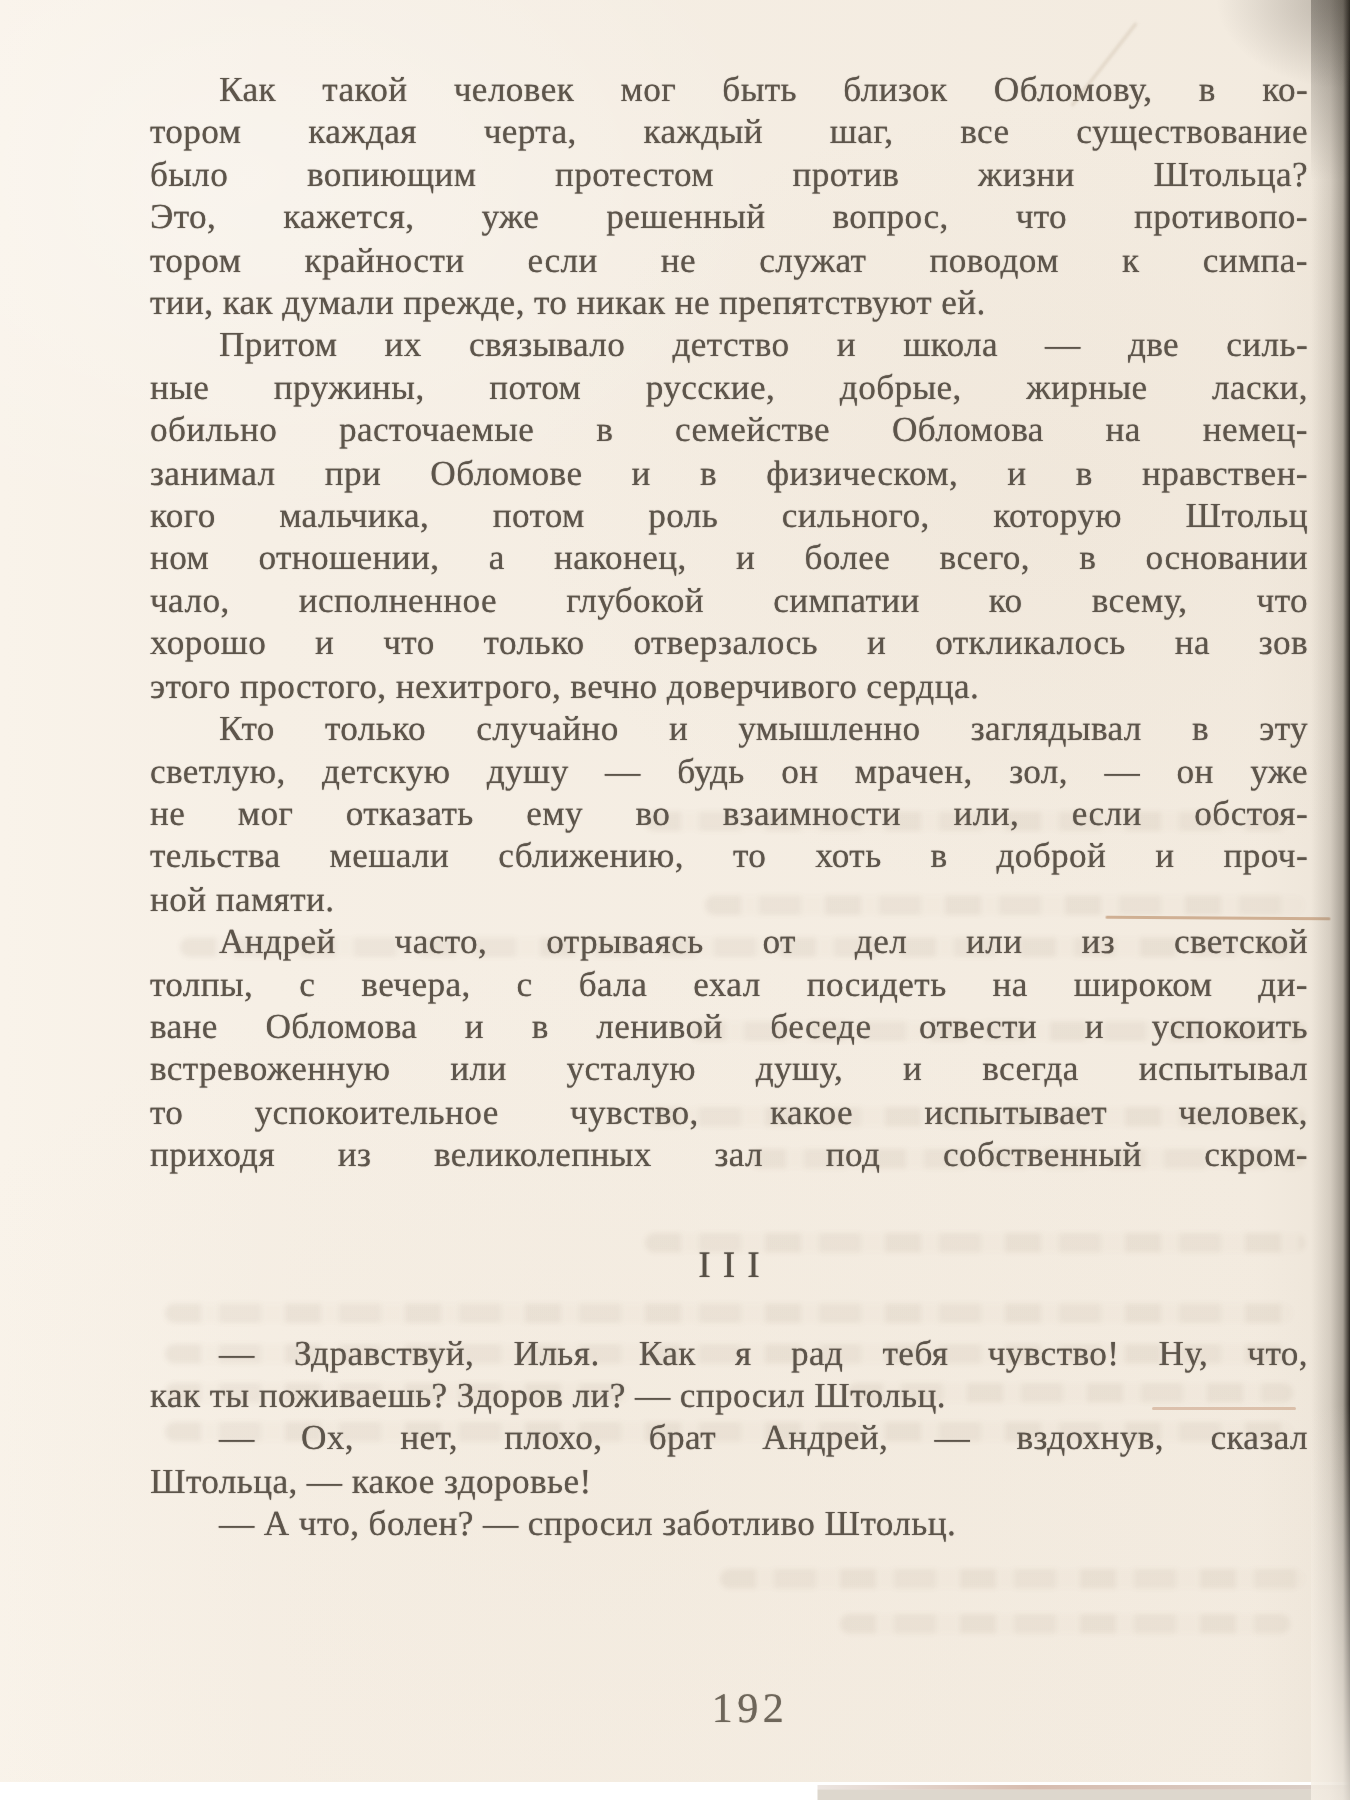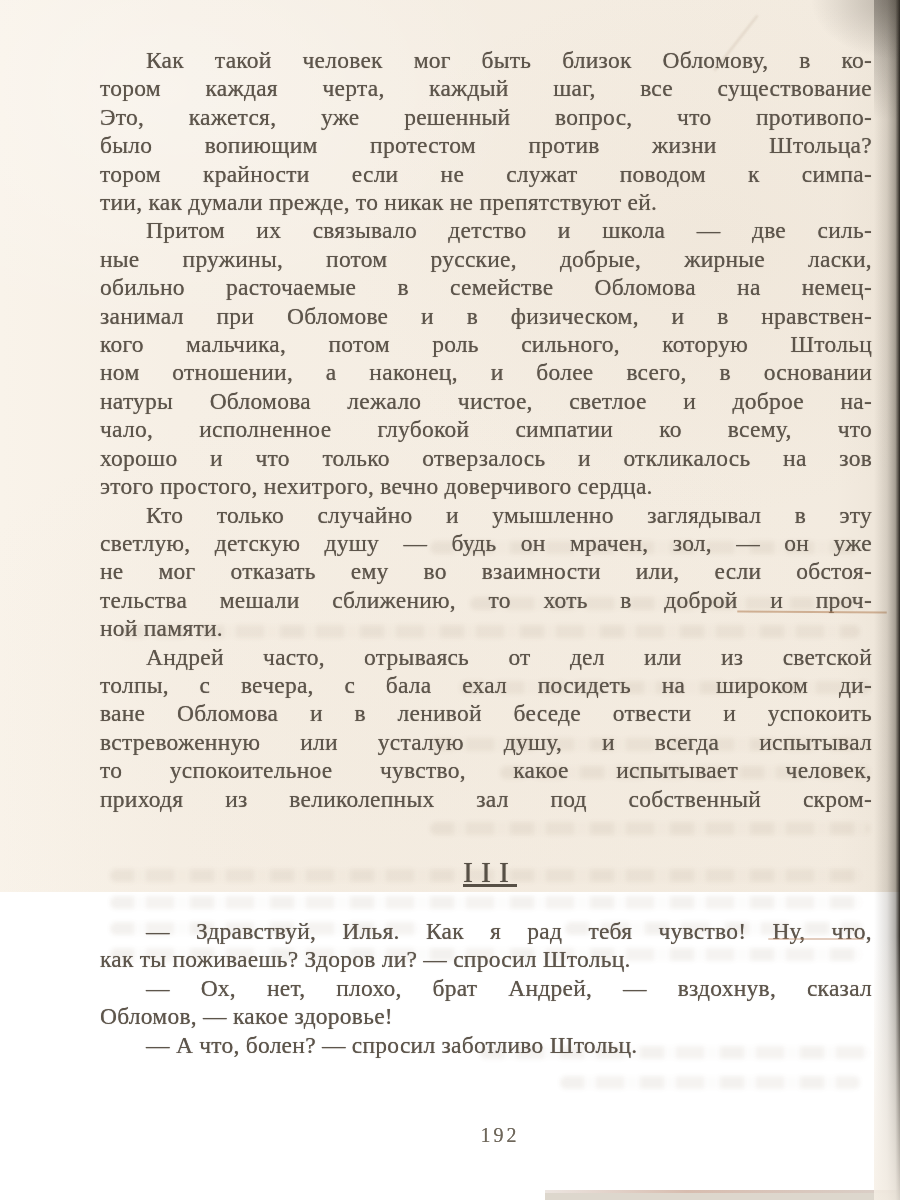--- a/index.html
+++ b/index.html
@@ -1,37 +1,37 @@
 <!DOCTYPE html>
 <html lang="ru"><head>
 <meta charset="utf-8">
 <style>
   html,body{margin:0;padding:0;}
   body{width:900px;height:1200px;overflow:hidden;position:relative;
        font-family:"Liberation Serif","DejaVu Serif",serif;}
-  .page{position:absolute;inset:0;width:900px;height:892px;
+  .page{position:absolute;inset:0;width:900px;height:1188px;
         background:
           radial-gradient(ellipse 600px 400px at 18% 10%, rgba(255,255,255,0.30), rgba(255,255,255,0) 60%),
           radial-gradient(ellipse 500px 380px at 78% 28%, rgba(222,206,186,0.14), rgba(222,206,186,0) 70%),
           radial-gradient(ellipse 700px 500px at 45% 85%, rgba(235,224,208,0.20), rgba(235,224,208,0) 75%),
           linear-gradient(to right, rgba(252,247,239,0.5), rgba(252,247,239,0) 20%, rgba(228,216,198,0.18) 93%, rgba(214,202,184,0.30)),
           #f6efe5;}
   
   .text-block{position:absolute;left:100px;top:46px;width:772px;
         color:#5d554b;font-size:23.5px;line-height:28.4px;letter-spacing:0.25px;
         text-shadow:0 0 0.7px rgba(93,85,75,0.85);}
   .para{margin:0;padding:0;}
   .line{text-align:justify;text-align-last:justify;}
   .line.first{text-indent:46px;}
   .line.last{text-align-last:left;}
   .chapter-heading{margin:44px 0 30px 0;padding:0;text-align:center;
-        font-size:30px;font-weight:normal;line-height:30px;letter-spacing:8px;
-        text-indent:8px;color:#575046;text-decoration:underline;}
+        font-size:25px;font-weight:normal;line-height:30px;letter-spacing:8px;
+        text-indent:8px;color:#575046;}
   .page-number{position:absolute;left:100px;top:1124px;width:800px;text-align:center;
-        font-size:20px;letter-spacing:3px;color:#6e665a;
+        font-size:28px;letter-spacing:3px;color:#6e665a;
         font-feature-settings:"onum" 1;text-shadow:0 0 0.6px rgba(110,102,90,0.8);}
   
   .edge-shadow{position:absolute;top:0;right:0;width:26px;height:1200px;
         background:linear-gradient(to right, rgba(120,112,100,0) 0%,
                    rgba(122,114,102,0.22) 50%, rgba(80,74,64,0.45) 82%,
                    rgba(38,34,28,0.88) 97%, rgba(25,22,18,0.95) 100%);}
   .edge-shadow::after{content:"";position:absolute;inset:0;
         background:linear-gradient(to bottom, rgba(40,36,30,0.35), rgba(40,36,30,0) 10%,
                    rgba(246,239,229,0) 78%, rgba(246,239,229,0.55) 92%, rgba(246,239,229,0.85) 100%);}
   .corner-shade{position:absolute;top:0;right:0;width:90px;height:60px;
@@ -74,33 +74,32 @@
       <div class="show-through" style="left: 110px; top: 948px; width: 752px;"></div>
       <div class="show-through" style="left: 480px; top: 1046px; width: 390px;"></div>
       <div class="show-through" style="left: 560px; top: 1076px; width: 300px;"></div>
     </div>
 
   <main class="text-block">
     <section id="body-paragraphs">
         <div class="para">
           <div class="line first">Как такой человек мог быть близок Обломову, в ко-</div>
           <div class="line">тором каждая черта, каждый шаг, все существование</div>
+          <div class="line">было вопиющим протестом против жизни Штольца?</div>
           <div class="line">Это, кажется, уже решенный вопрос, что противопо-</div>
-          <div class="line">было вопиющим протестом против жизни Штольца?</div>
           <div class="line">тором крайности если не служат поводом к симпа-</div>
           <div class="line last">тии, как думали прежде, то никак не препятствуют ей.</div>
         </div>
         <div class="para">
           <div class="line first">Притом их связывало детство и школа — две силь-</div>
           <div class="line">ные пружины, потом русские, добрые, жирные ласки,</div>
           <div class="line">обильно расточаемые в семействе Обломова на немец-</div>
           <div class="line">занимал при Обломове и в физическом, и в нравствен-</div>
           <div class="line">кого мальчика, потом роль сильного, которую Штольц</div>
           <div class="line">ном отношении, а наконец, и более всего, в основании</div>
-          <div class="line">натуры Обломова лежало чистое, светлое и доброе на-</div>
           <div class="line">чало, исполненное глубокой симпатии ко всему, что</div>
           <div class="line">хорошо и что только отверзалось и откликалось на зов</div>
           <div class="line last">этого простого, нехитрого, вечно доверчивого сердца.</div>
         </div>
         <div class="para">
           <div class="line first">Кто только случайно и умышленно заглядывал в эту</div>
           <div class="line">светлую, детскую душу — будь он мрачен, зол, — он уже</div>
           <div class="line">не мог отказать ему во взаимности или, если обстоя-</div>
           <div class="line">тельства мешали сближению, то хоть в доброй и проч-</div>
           <div class="line last">ной памяти.</div>
@@ -115,21 +114,21 @@
         </div>
       </section>
     <h2 class="chapter-heading">III</h2>
     <section id="dialogue-paragraphs">
         <div class="para">
           <div class="line first">— Здравствуй, Илья. Как я рад тебя чувство! Ну, что,</div>
           <div class="line last">как ты поживаешь? Здоров ли? — спросил Штольц.</div>
         </div>
         <div class="para">
           <div class="line first">— Ох, нет, плохо, брат Андрей, — вздохнув, сказал</div>
-          <div class="line last">Обломов, — какое здоровье!</div>
+          <div class="line last">Штольца, — какое здоровье!</div>
         </div>
         <div class="para">
           <div class="line first last">— А что, болен? — спросил заботливо Штольц.</div>
         </div>
       </section>
   </main>
 
   <div class="page-number">192</div>
 
   <div class="underline-mark m1"></div>

